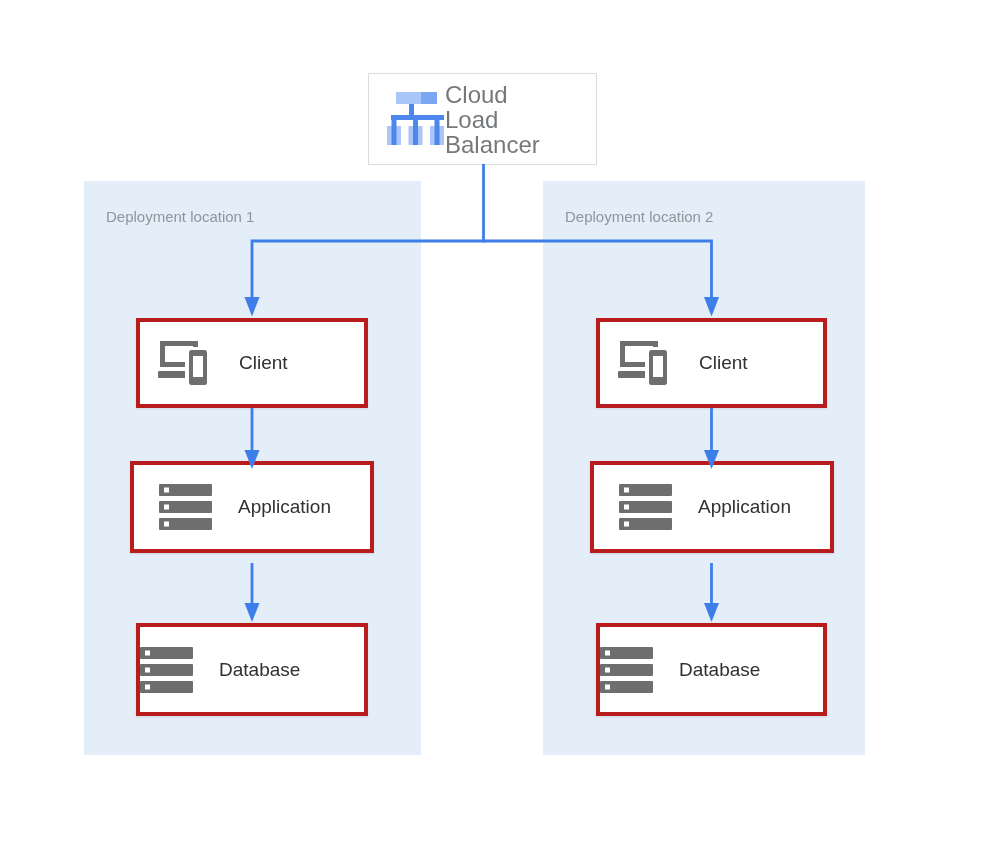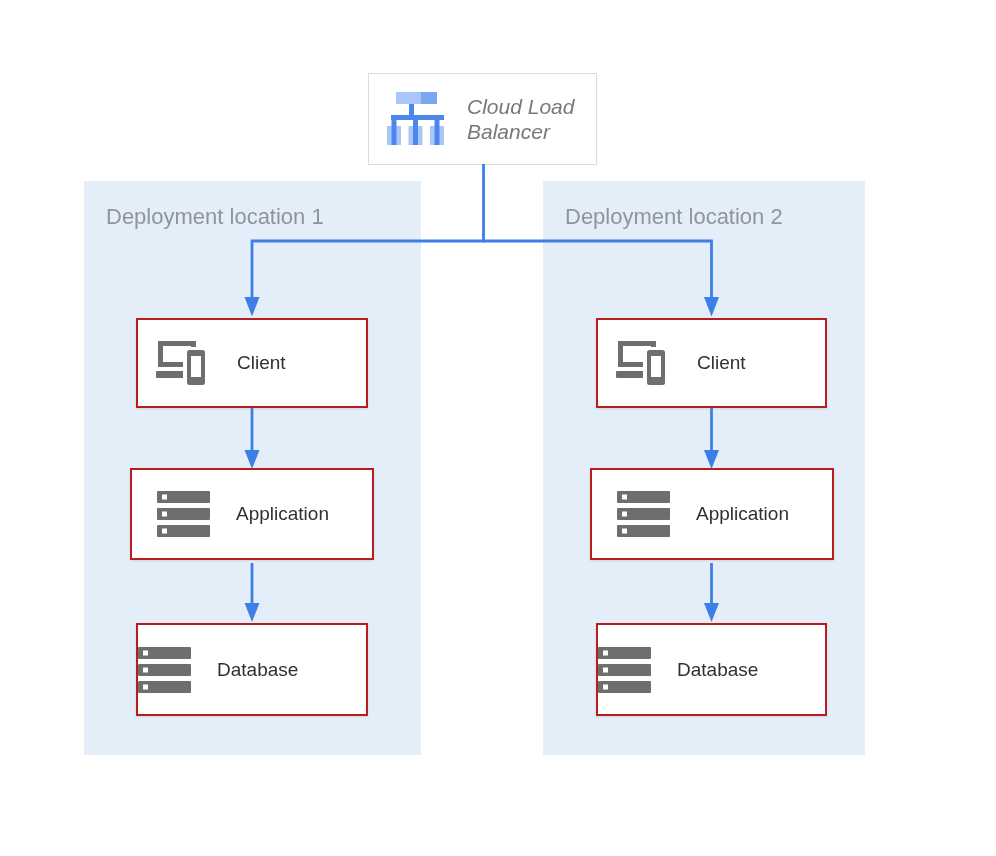--- a/index.html
+++ b/index.html
@@ -40,38 +40,38 @@
     height: 574px;
     background: #e3eef9;
     z-index: 1;
   }
   .panel-1 { left: 84px; }
   .panel-2 { left: 543px; width: 322px; }
   .zone-label {
     position: absolute;
     left: 22px;
     top: 24px;
-    font-size: 22px;
+    font-size: 15px;
     line-height: 24px;
     color: #8f959b;
     white-space: nowrap;
   }
   
   .node {
     position: absolute;
     background: #ffffff;
-    border: 2px solid #b91c1c;
+    border: 4px solid #b91c1c;
     box-shadow: 0 1px 2px rgba(0,0,0,0.10);
     display: flex;
     align-items: center;
     box-sizing: border-box;
     z-index: 2;
   }
   .node-client   { left: 52px; top: 137px; width: 232px; height: 90px; padding-left: 18px; }
-  .node-app      { left: 46px; top: 287px; width: 244px; height: 92px; padding-left: 25px; }
+  .node-app      { left: 46px; top: 280px; width: 244px; height: 92px; padding-left: 25px; }
   .node-db       { left: 52px; top: 442px; width: 232px; height: 93px; }
   .panel-2 .node-client { left: 53px; width: 231px; }
   .panel-2 .node-app    { left: 47px; }
   .panel-2 .node-db     { left: 53px; width: 231px; }
   .node-label {
     font-size: 19px;
     color: #303134;
     white-space: nowrap;
   }
   .node-client .node-label { margin-left: 31px; }
@@ -84,26 +84,24 @@
     width: 229px; height: 92px;
     background: #ffffff;
     border: 1px solid #dcdcdc;
     display: flex;
     align-items: center;
     box-sizing: border-box;
     padding-left: 18px;
     z-index: 2;
   }
   .lb-label {
-    margin-left: 22px;
     width: 116px;
-    font-size: 21px;
+    font-size: 24px;
     line-height: 25px;
     color: #76797c;
-    font-style: italic;
   }
   .icon-gray { fill: #6e6e6e; }
   .icon-white { fill: #ffffff; }
 </style>
 </head>
 <body>
 
 <div class="canvas">
 
   <svg class="overlay" viewBox="0 0 996 856">

